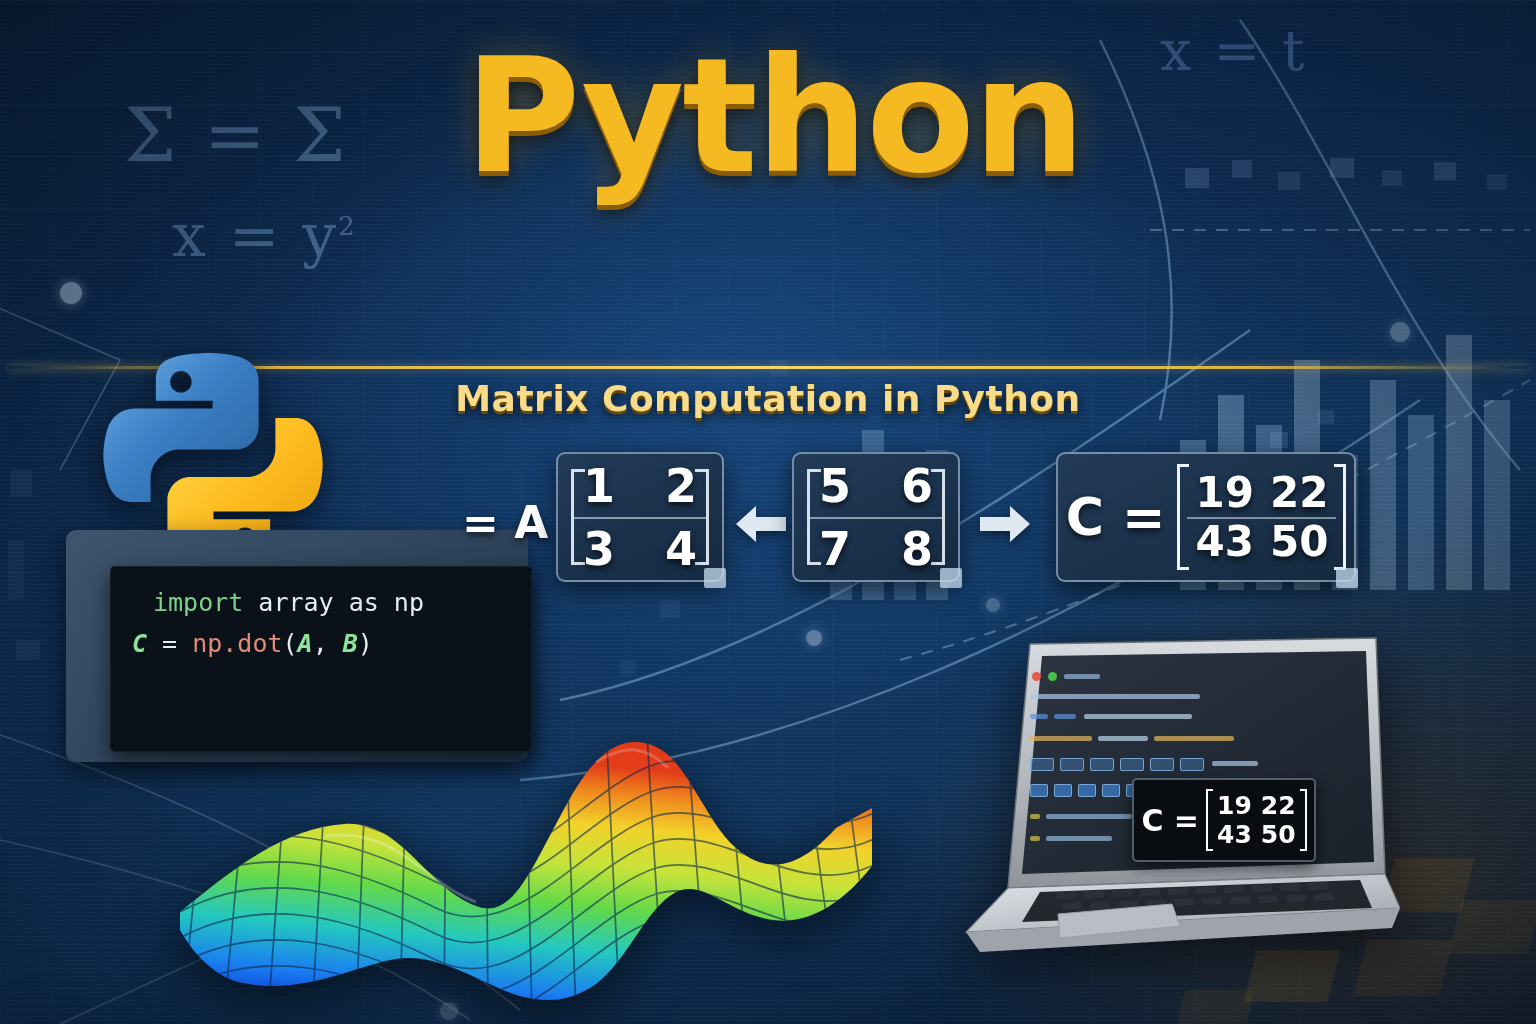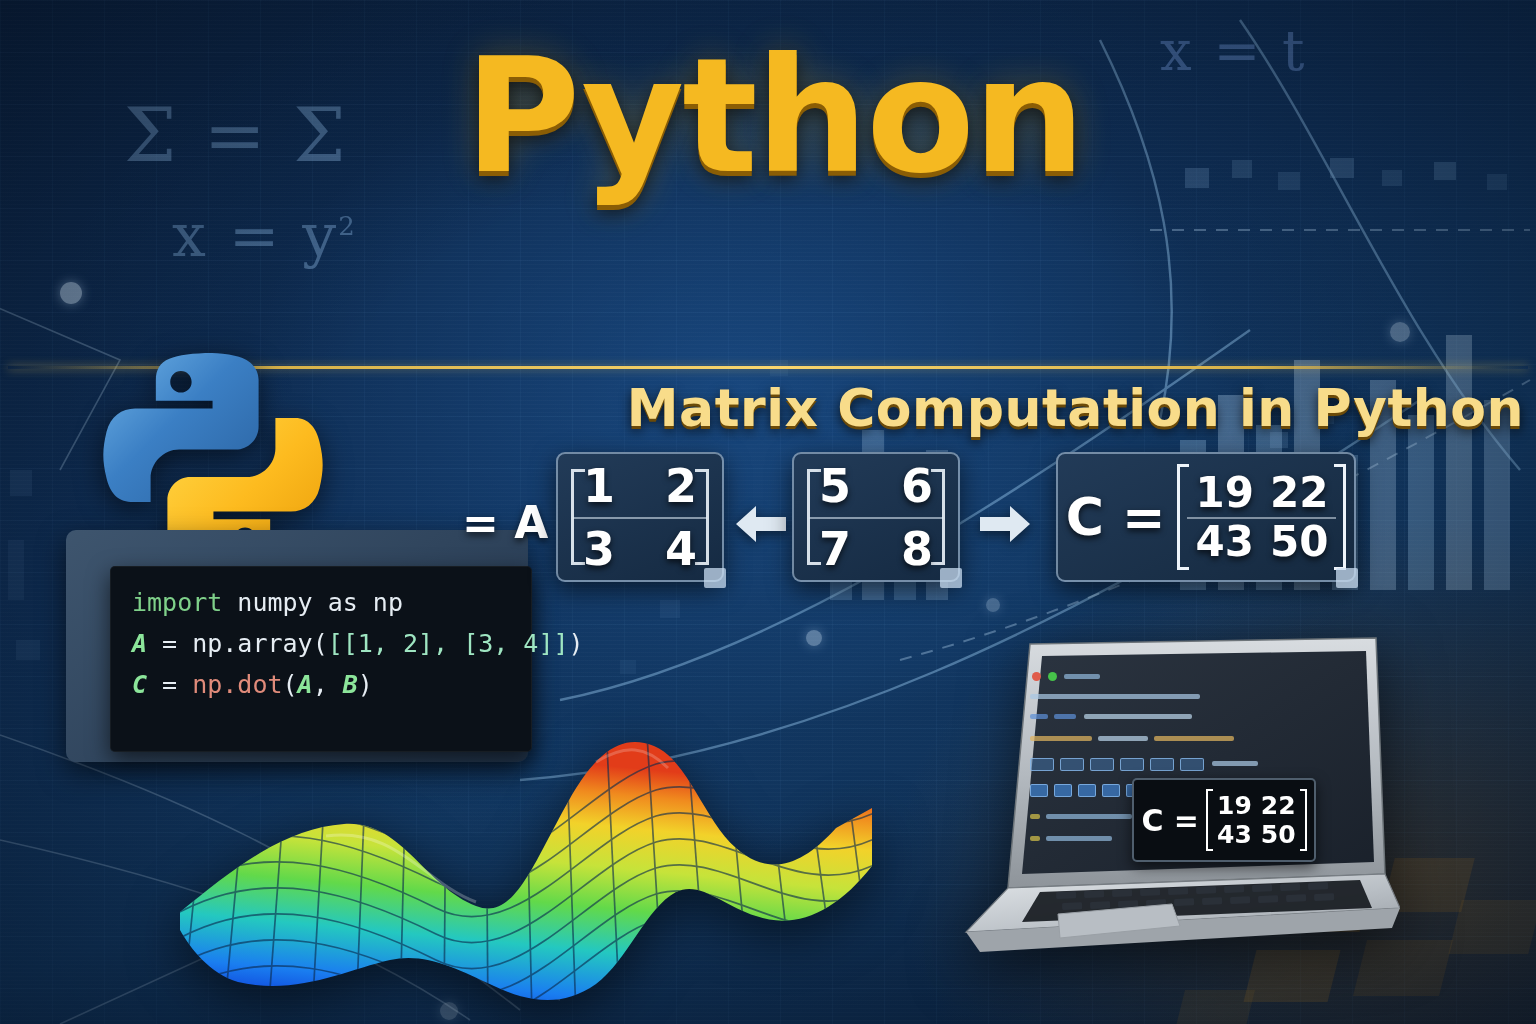--- a/index.html
+++ b/index.html
@@ -36,39 +36,39 @@
     font-size:158px; font-weight:bold; letter-spacing:-2px; color:#f5b921;
     font-family:"DejaVu Sans", sans-serif;
     text-shadow: 0 5px 0 #8a5d05, 0 8px 18px rgba(0,0,0,.65), 0 0 36px rgba(245,185,33,.28); }
   .title-cn { position:absolute; left:0; right:0; top:196px; text-align:center;
     font-size:122px; font-weight:bold; color:#ffffff; letter-spacing:8px;
     font-family:"DejaVu Sans", sans-serif;
     text-shadow: 0 5px 0 #2b4d78, 0 9px 20px rgba(0,0,0,.7); }
   .divider { position:absolute; left:8px; right:8px; top:366px; height:3px;
     background:linear-gradient(to right, rgba(214,170,60,0) 0%, rgba(226,184,72,.95) 18%, rgba(250,214,110,1) 50%, rgba(226,184,72,.95) 82%, rgba(214,170,60,0) 100%);
     box-shadow:0 0 10px rgba(240,200,90,.5); }
-  .title-en { position:absolute; left:0; right:12px; top:378px; text-align:right;
-    font-size:52px; font-weight:bold; color:#f8dc8a; letter-spacing:.5px;
+  .title-en { position:absolute; left:0; right:0; top:378px; text-align:center;
+    font-size:36px; font-weight:bold; color:#f8dc8a; letter-spacing:.5px;
     font-family:"DejaVu Sans", sans-serif;
     text-shadow: 0 3px 0 #6b4a08, 0 5px 12px rgba(0,0,0,.7); }
 
   
   .pylogo { position:absolute; left:88px; top:340px; width:250px; height:240px;
             filter:drop-shadow(0 8px 14px rgba(0,0,0,.55)); }
 
   
   .code-frame { position:absolute; left:66px; top:530px; width:462px; height:232px;
     background:linear-gradient(145deg, #3e556e, #22354c); border-radius:10px;
     box-shadow:0 10px 28px rgba(0,0,0,.55); }
   .code-box { position:absolute; left:110px; top:566px; width:422px; height:186px;
     background:#0b1118; border-radius:5px; padding:16px 0 0 22px;
     box-shadow:inset 0 0 0 1px rgba(255,255,255,.05), 0 8px 22px rgba(0,0,0,.6); }
   .code-line { font-family:"DejaVu Sans Mono", monospace; font-size:25px;
     line-height:41px; color:#e6edf3; white-space:pre; }
-  .kw  { color:#7fd18a; }
+  .kw  { color:#7fd18a;margin-left:21px; }
   .var { color:#8ce59a; font-style:italic; font-weight:bold; }
   .num { color:#9fe6c2; }
   .fn  { color:#e08b7a; }
   .pnc { color:#e6edf3; }
 
   
   .mcard { position:absolute; background:linear-gradient(155deg,#223b58,#152a42);
     border:2px solid rgba(190,215,240,.55); border-radius:9px;
     box-shadow:0 8px 24px rgba(0,0,0,.55); }
   .mcard .tab { position:absolute; right:-4px; bottom:-8px; width:22px; height:20px;
@@ -236,22 +236,21 @@
           <stop offset="50%" stop-color="#fdbb1f"></stop>
           <stop offset="100%" stop-color="#e89b08"></stop>
       </linearGradient>
     </defs>
     <path fill="url(#pyBlue)" d="M54.5 6c-8.4 0-15.5 1-19.5 2.6-4.4 1.7-6.2 5.3-6.2 9.6v9.6h26v3.6H19.3c-6.1 0-11.4 3.7-13.1 10.7-1.9 8-2 13 0 21.3 1.5 6.3 5 10.8 11.1 10.8h9.1V63.3c0-7 6-13.1 13.1-13.1h25.9c5.8 0 10.5-4.8 10.5-10.6V18.2c0-5.7-4.8-9.9-10.5-10.9C61 6.4 57.6 6 54.5 6z M40.3 14.2c2.7 0 4.9 2.2 4.9 5 0 2.7-2.2 4.9-4.9 4.9-2.7 0-4.9-2.2-4.9-4.9 0-2.8 2.2-5 4.9-5z"></path>
     <path fill="url(#pyGold)" d="M55.5 104c8.4 0 15.5-1 19.5-2.6 4.4-1.7 6.2-5.3 6.2-9.6v-9.6h-26v-3.6h35.5c6.1 0 11.4-3.7 13.1-10.7 1.9-8 2-13 0-21.3-1.5-6.3-5-10.8-11.1-10.8h-9.1v13.9c0 7-6 13.1-13.1 13.1H44.6c-5.8 0-10.5 4.8-10.5 10.6v21.4c0 5.7 4.8 9.9 10.5 10.9 4.4.8 7.8 1.3 10.9 1.3z M69.7 95.8c-2.7 0-4.9-2.2-4.9-5 0-2.7 2.2-4.9 4.9-4.9 2.7 0 4.9 2.2 4.9 4.9 0 2.8-2.2 5-4.9 5z"></path>
   </svg>
 
   <div class="code-frame"></div>
   <div class="code-box">
-    <div class="code-line"><span class="kw">import</span><span class="pnc"> numpy as np</span></div>
-    <div class="code-line"><span class="var">A</span><span class="pnc"> = </span><span class="pnc">np.array(</span><span class="num">[[1, 2], [3, 4]]</span><span class="pnc">)</span></div>
+    <div class="code-line"><span class="kw">import</span><span class="pnc"> array as np</span></div>
     <div class="code-line"><span class="var">C</span><span class="pnc"> = </span><span class="fn">np.dot</span><span class="pnc">(</span><span class="var">A</span><span class="pnc">, </span><span class="var">B</span><span class="pnc">)</span></div>
   </div>
 
   <div class="eqA">= A</div>
 
   <div class="mcard" style="left:556px;top:452px;width:168px;height:130px;">
     <div class="brkt l"></div>
     <div class="brkt r"></div>
     <div class="rowline"></div>
     <div class="mgrid" style="font-size:46px;">

